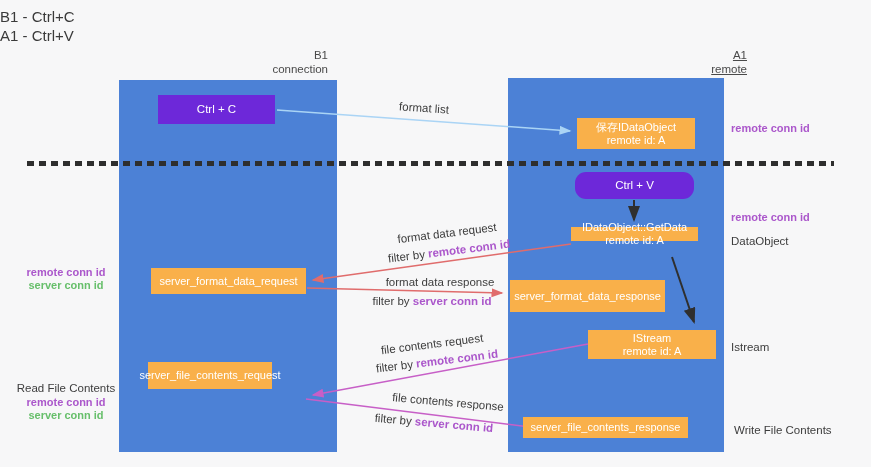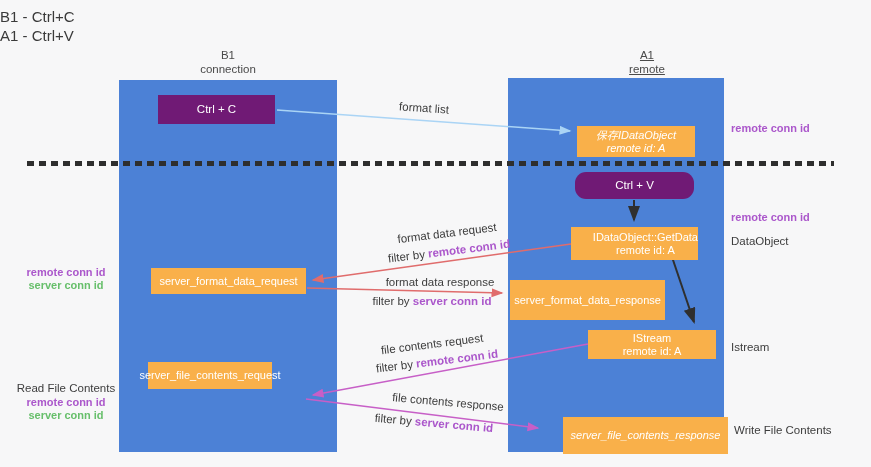--- a/index.html
+++ b/index.html
@@ -1,46 +1,46 @@
 <!DOCTYPE html>
 <html><head>
 <meta charset="utf-8">
 <style>
   html,body{margin:0;padding:0;background:#f7f7f8;font-family:"Liberation Sans",sans-serif;}
   .canvas{position:relative;width:871px;height:467px;background:#f7f7f8;overflow:hidden;}
   .abs{position:absolute;}
   
   .title{left:0;top:7px;width:871px;color:#3a3a3a;font-size:15px;line-height:19px;}
   
-  .lane-head{text-align:center;color:#4a4a4a;font-size:11.5px;line-height:14px;}
+  .lane-head{text-align:right;color:#4a4a4a;font-size:11.5px;line-height:14px;}
   .lane-head-left{left:128px;top:48px;width:200px;}
   .lane-head-right{left:547px;top:48px;width:200px;text-decoration:underline;}
   
   .lane{background:#4c81d6;}
   .lane-left{left:119px;top:80px;width:218px;height:372px;}
   .lane-right{left:508px;top:78px;width:216px;height:374px;}
   
   .wires{left:0;top:0;width:871px;height:467px;pointer-events:none;}
   
   .divider{left:27px;top:161px;width:807px;height:5px;
     background:repeating-linear-gradient(90deg,#2e2e2e 0 7px,transparent 7px 12px);}
   
   .box{display:flex;align-items:center;justify-content:center;text-align:center;
        color:#fff;font-size:11px;line-height:13px;}
-  .green{background:#701a75;font-size:11.5px;}
+  .green{background:#6d28d9;font-size:11.5px;}
   .orange{background:#f9b04a;}
   .b-ctrlc{left:158px;top:95px;width:117px;height:29px;}
-  .b-save{left:577px;top:126px;width:118px;height:31px;font-style:italic;}
+  .b-save{left:577px;top:118px;width:118px;height:31px;}
   .b-ctrlv{left:575px;top:172px;width:119px;height:27px;border-radius:11px;}
-  .b-getdata{left:571px;top:227px;width:127px;height:33px;justify-content:flex-end;}
+  .b-getdata{left:571px;top:227px;width:127px;height:14px;}
   .b-fmtreq{left:151px;top:268px;width:155px;height:26px;}
-  .b-fmtresp{left:510px;top:280px;width:155px;height:40px;}
+  .b-fmtresp{left:510px;top:280px;width:155px;height:32px;}
   .b-istream{left:588px;top:330px;width:128px;height:29px;}
   .b-filereq{left:148px;top:362px;width:124px;height:27px;text-align:right;}
-  .b-fileresp{left:563px;top:417px;width:165px;height:37px;font-style:italic;}
+  .b-fileresp{left:523px;top:417px;width:165px;height:21px;}
   
   .alabel{font-size:11.5px;color:#3d3d3d;white-space:nowrap;transform:translate(-50%,-50%);}
   .r-neg7{transform:translate(-50%,-50%) rotate(-7deg);}
   .r-pos5{transform:translate(-50%,-50%) rotate(5deg);}
   .r-pos4{transform:translate(-50%,-50%) rotate(4deg);}
   .purple{color:#ab57cb;font-weight:bold;}
   .greentx{color:#67bf6b;font-weight:bold;}
   .l-fmtlist{left:424px;top:108px;}
   .l-fdr1{left:447px;top:233px;}
   .l-fdr2{left:449px;top:251px;}

